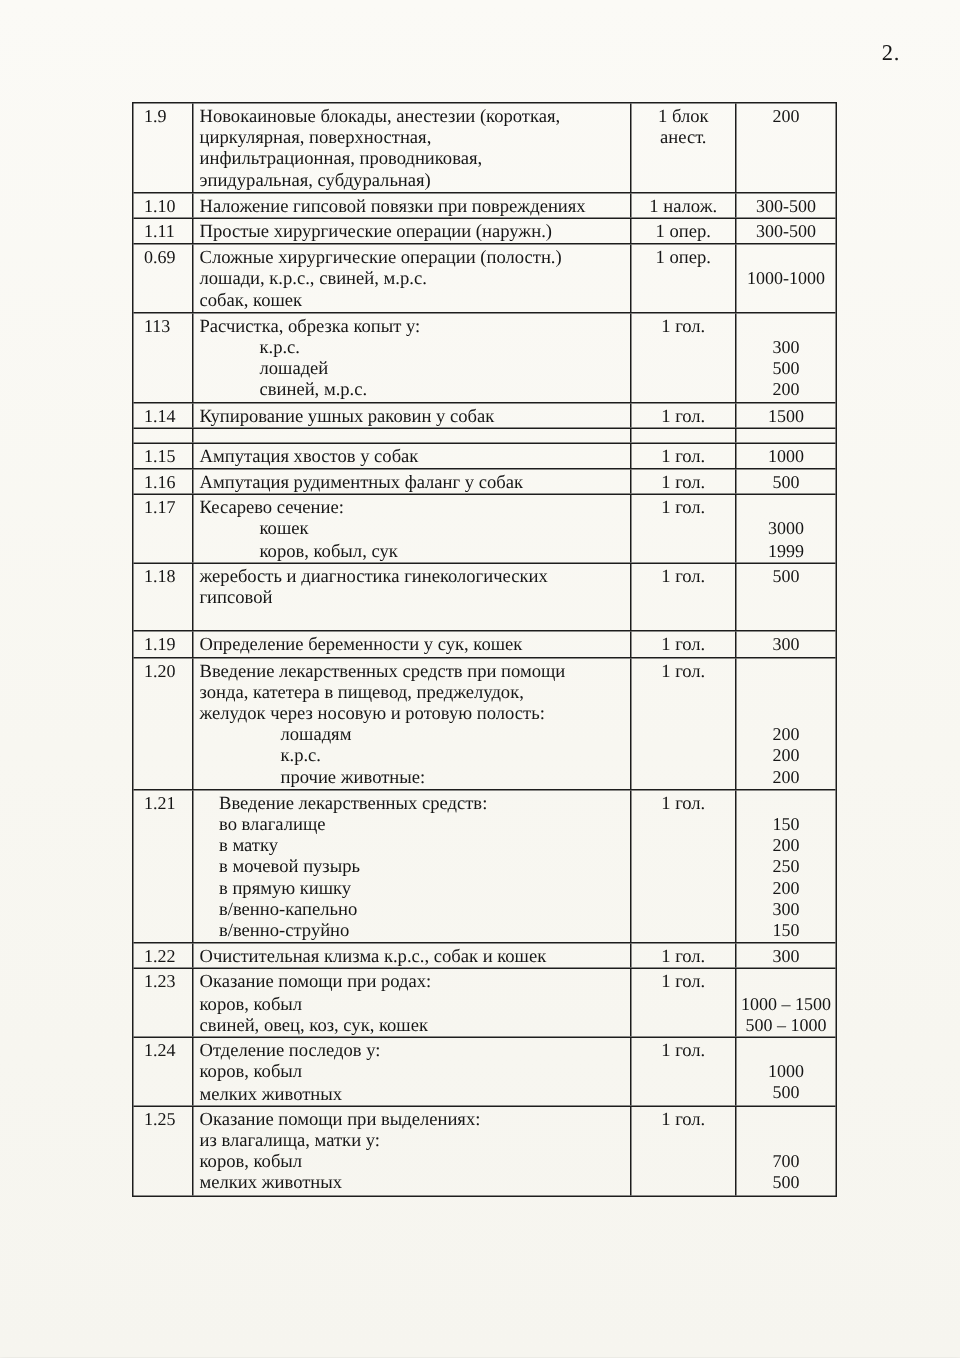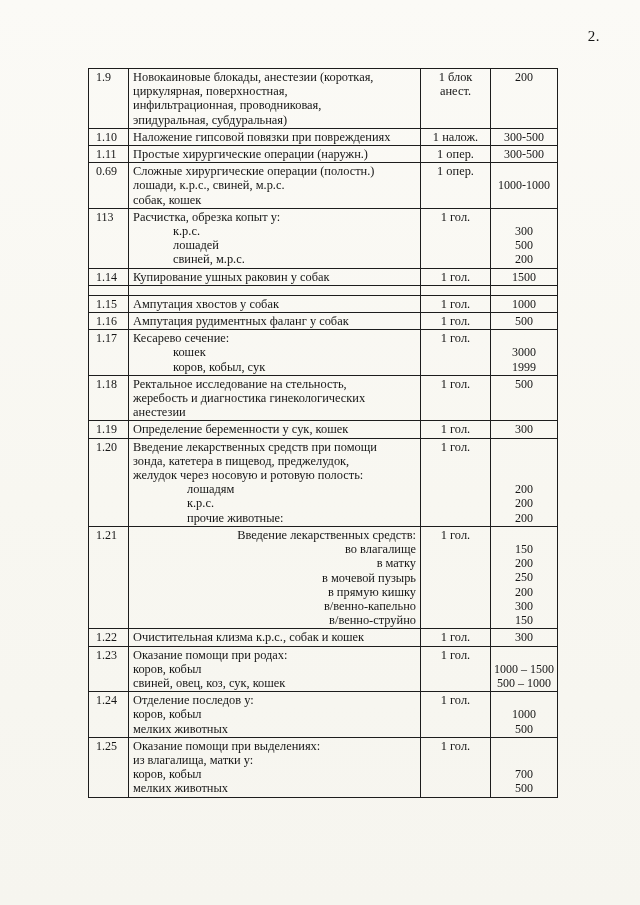--- a/index.html
+++ b/index.html
@@ -37,21 +37,21 @@
   .num{
     border-right:1.2px solid #1d1d1d;
     padding-left:7px;
     font-size:12px;
   }
   .desc{border-right:1.2px solid #1d1d1d;}
   .unit{border-right:1.2px solid #1d1d1d;text-align:center;padding-left:1px;padding-right:1px;}
   .price{text-align:center;font-size:12px;padding-left:1px;padding-right:1px;}
   .line{min-height:14.2px;white-space:nowrap;}
   .i0{padding-left:0;}
-  .i1{padding-left:13px;text-align:right;}
+  .i1{padding-left:13px;}
   .i2{padding-left:40px;}
   .i3{padding-left:54px;}
   .spacer .cell{min-height:9px;padding:0;}
 </style>
 </head>
 <body>
 
 <div class="page">
   <div class="page-number">2.</div>
   <div class="price-table">
@@ -186,23 +186,22 @@
         </div>
         <div class="cell price">
           <div class="line"></div>
           <div class="line">3000</div>
           <div class="line">1999</div>
         </div>
       </div>
       <div class="row">
         <div class="cell num">1.18</div>
         <div class="cell desc">
-          <div class="line i0">Ректальное исследование на стельность,</div>
           <div class="line i0">жеребость и диагностика гинекологических</div>
-          <div class="line i0">анестезии</div>
+          <div class="line i0">гипсовой</div>
         </div>
         <div class="cell unit">
           <div class="line">1 гол.</div>
         </div>
         <div class="cell price">
           <div class="line">500</div>
           <div class="line"></div>
           <div class="line"></div>
         </div>
       </div>

